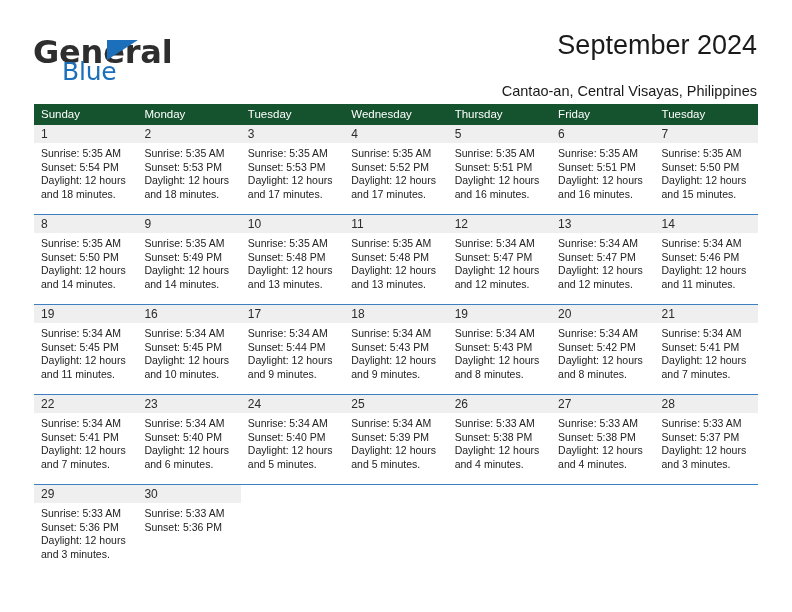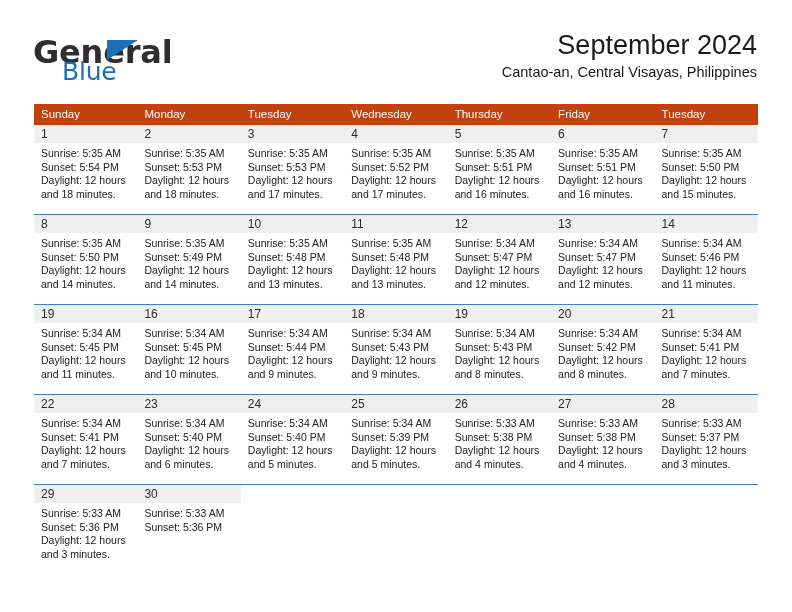--- a/index.html
+++ b/index.html
@@ -72,39 +72,39 @@
     text-align: right;
   }
   .cal-title {
     font-size: 27px;
     color: #1a1a1a;
     font-weight: 400;
     line-height: 34px;
     white-space: nowrap;
   }
   .cal-subtitle {
-    margin-top: 1px;
+    margin-top: 20px;
     font-size: 14.5px;
     color: #1a1a1a;
     font-weight: 400;
     line-height: 18px;
     white-space: nowrap;
   }
 
   
   .calendar {
     position: absolute;
     left: 34px;
     top: 104px;
     width: 724px;
   }
   .weekday-row {
     display: flex;
     width: 100%;
-    background: #c2410c;
+    background: #14532d;
     height: 21px;
   }
   .weekday {
     flex: 1 1 0;
     color: #ffffff;
     font-size: 11.5px;
     line-height: 21px;
     padding-left: 7px;
     box-sizing: border-box;
     white-space: nowrap;

